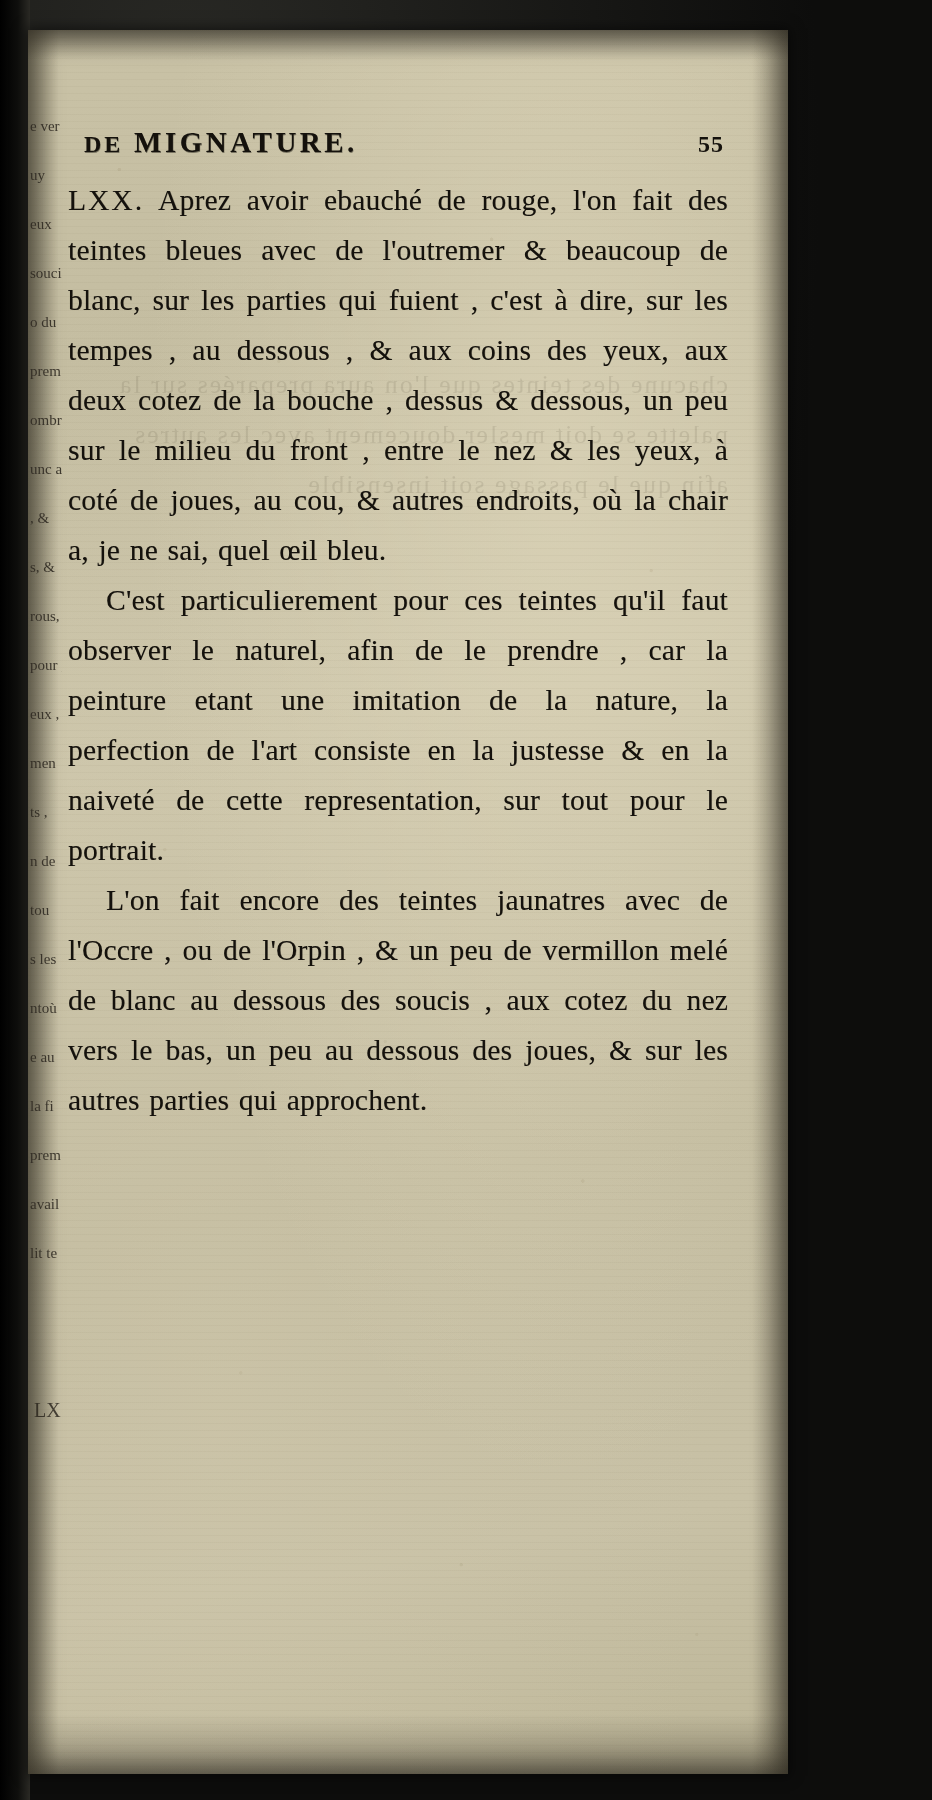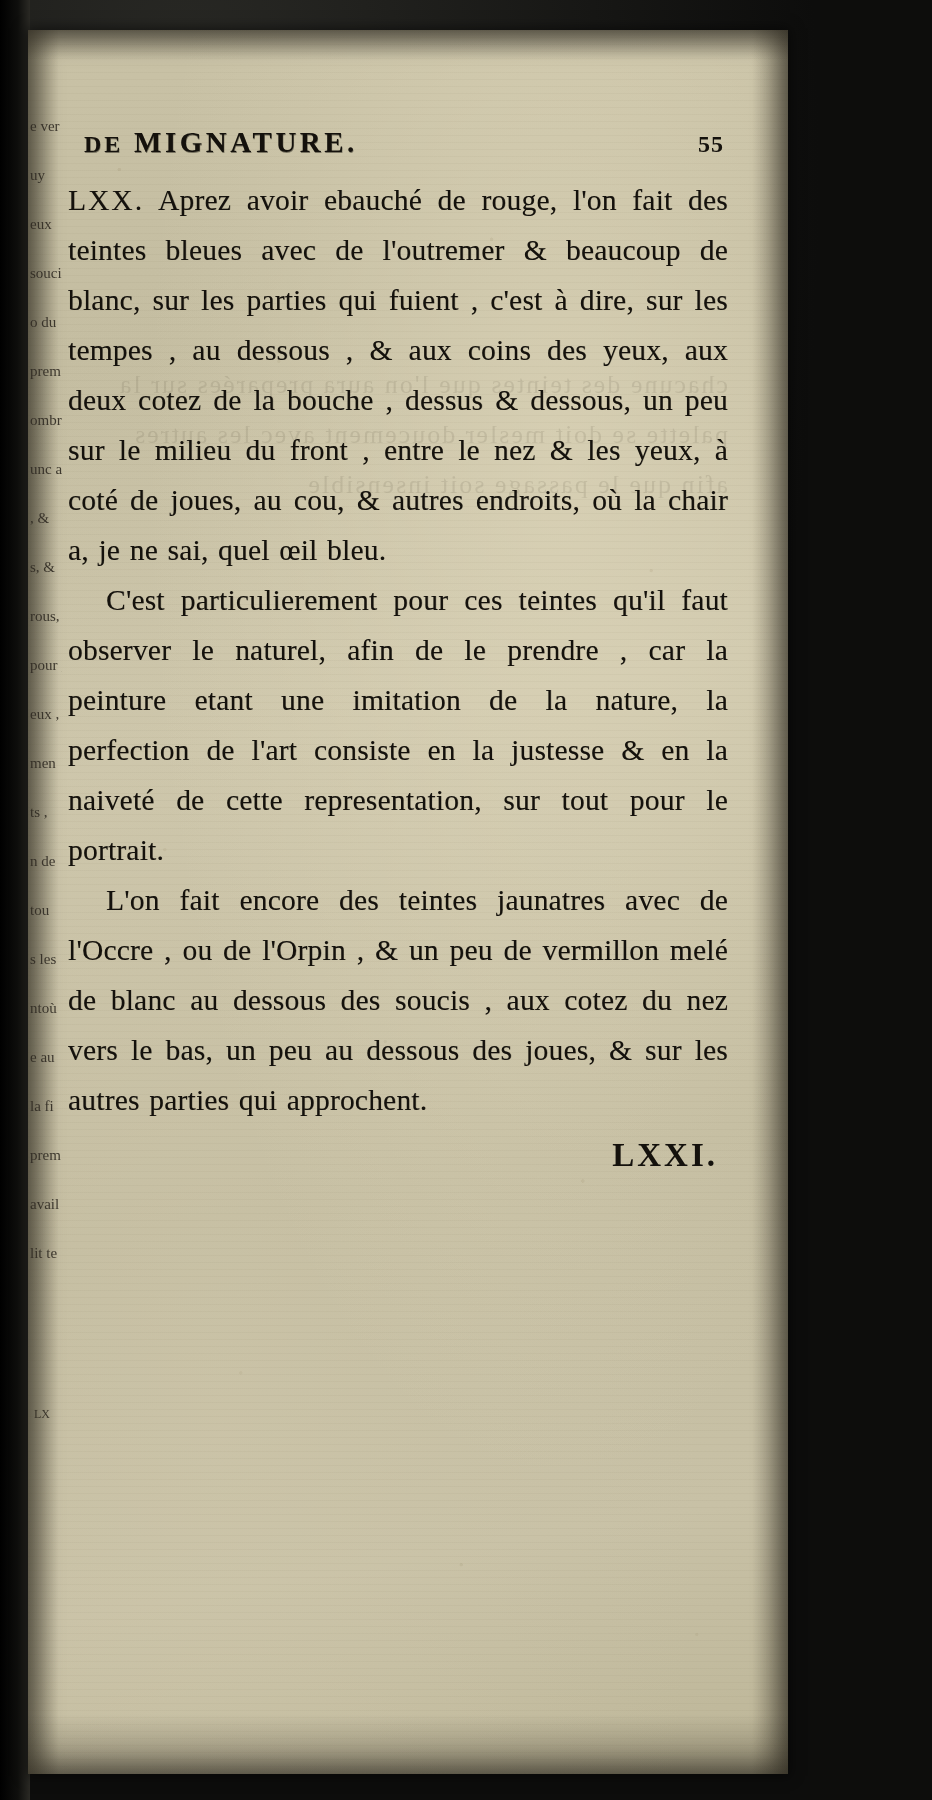--- a/index.html
+++ b/index.html
@@ -191,21 +191,21 @@
     padding-right: 10px;
     margin-top: 12px;
   }
 
   
   .signature {
     position: absolute;
     left: 6px;
     bottom: 352px;
     font-family: "Liberation Serif", serif;
-    font-size: 12px;
+    font-size: 20px;
     color: #26211a;
     opacity: 0.8;
     margin-top: 24px;
   }
 
   
   .edge-shadow {
     position: absolute;
     right: 0; top: 0;
     width: 36px; height: 1744px;
@@ -277,21 +277,20 @@
       </div>
 
       <p class="para">
         <span class="section-num">LXX.</span><span> Aprez avoir ebauché de rouge, l'on fait des teintes bleues avec de l'outremer &amp; beaucoup de blanc, sur les parties qui fuient , c'est à dire, sur les tempes , au dessous , &amp; aux coins des yeux, aux deux cotez de la bouche , dessus &amp; dessous, un peu sur le milieu du front , entre le nez &amp; les yeux, à coté de joues, au cou, &amp; autres endroits, où la chair a, je ne sai, quel œil bleu.</span>
       </p>
 
       <p class="para indent">C'est particulierement pour ces teintes qu'il faut observer le naturel, afin de le prendre , car la peinture etant une imitation de la nature, la perfection de l'art consiste en la justesse &amp; en la naiveté de cette representation, sur tout pour le portrait.</p>
 
       <p class="para indent">L'on fait encore des teintes jaunatres avec de l'Occre , ou de l'Orpin , &amp; un peu de vermillon melé de blanc au dessous des soucis , aux cotez du nez vers le bas, un peu au dessous des joues, &amp; sur les autres parties qui approchent.</p>
 
-      <div class="closing-num">LXXI.</div>
     </div>
 
     <div class="signature">LX</div>
 
     <div class="edge-shadow"></div>
     <div class="top-shadow"></div>
     <div class="bottom-shadow"></div>
   </div>
 </div>
 

